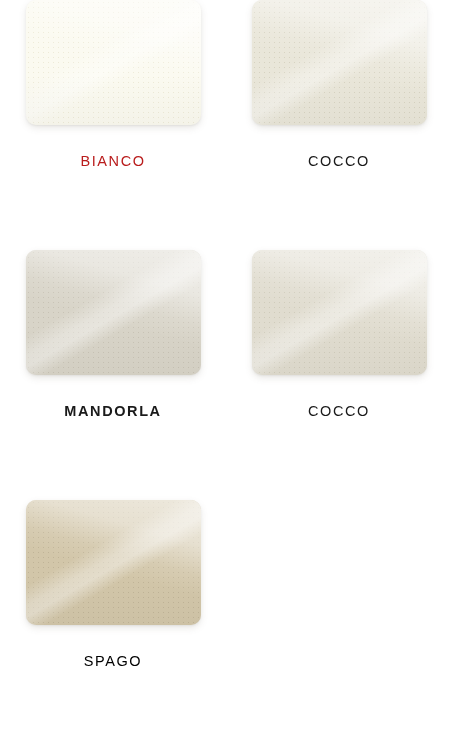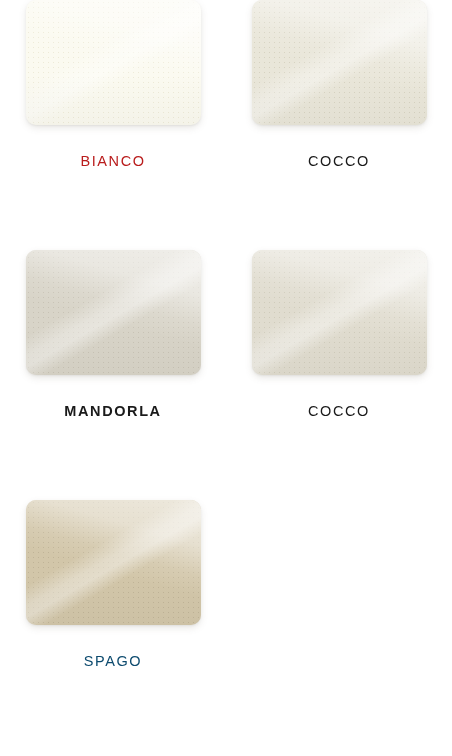--- a/index.html
+++ b/index.html
@@ -147,16 +147,16 @@
     <div class="chip-label" style="color: rgb(26, 26, 26);">COCCO</div>
   </div>
 
   <div class="swatch-cell">
     <div class="chip" style="background-color: rgb(210, 198, 169); color: rgba(146, 136, 106, 0.55);">
       <div class="tex"></div>
       <div class="gloss"></div>
       <div class="wedge"></div>
       <div class="vig"></div>
     </div>
-    <div class="chip-label" style="color: #0c4a6e;">SPAGO</div>
+    <div class="chip-label" style="color: #000000;">SPAGO</div>
   </div>
 
 </div>
 
 </body></html>

